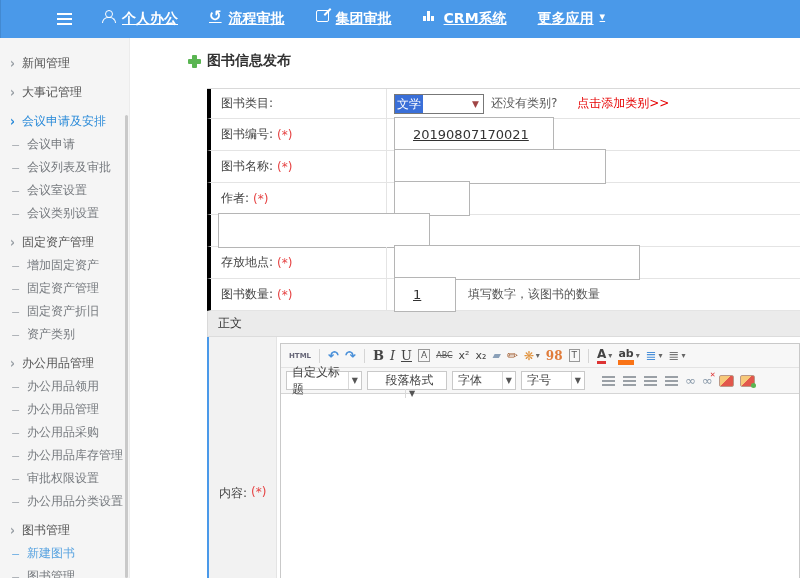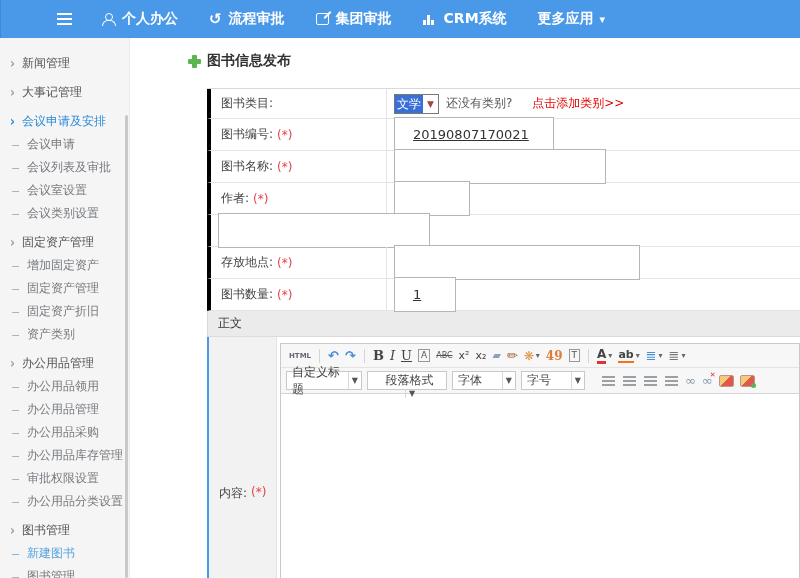--- a/index.html
+++ b/index.html
@@ -5,21 +5,21 @@
   * { margin:0; padding:0; box-sizing:border-box; }
   html,body { width:800px; height:578px; overflow:hidden; font-family:"DejaVu Sans","Liberation Sans",sans-serif; background:#fff; }
 
   
   .header { position:absolute; left:0; top:0; width:800px; height:38px; background:#4a99e9; display:flex; align-items:center; }
   .logo { width:130px; padding-left:10px; color:#fff; font-size:14px; font-weight:bold; letter-spacing:0; }
   .hdr-sep { width:1px; height:38px; background:rgba(0,0,0,0.10); }
   .ico-menu-wrap { margin-left:53px; width:20px; display:flex; align-items:center; justify-content:center; cursor:pointer; }
   .ico-menu { width:15px; height:2px; background:#fff; box-shadow:0 -5px 0 #fff, 0 5px 0 #fff; }
   .top-nav { display:flex; align-items:center; margin-left:28px; }
-  .top-nav-item { display:flex; align-items:center; color:#fff; font-size:14px; font-weight:bold; margin-right:31px; cursor:pointer; }
+  .top-nav-item { display:flex; align-items:flex-start; color:#fff; font-size:14px; font-weight:bold; margin-right:31px; cursor:pointer;text-decoration:underline; }
   .top-nav-item .nico { margin-right:7px; display:inline-flex; align-items:center; justify-content:center; }
   .ico-person { position:relative; width:13px; height:13px; }
   .ico-person::before { content:""; position:absolute; left:3px; top:0; width:6px; height:6px; border:1.5px solid #fff; border-radius:50%; }
   .ico-person::after { content:""; position:absolute; left:0; bottom:0; width:12px; height:5px; border:1.5px solid #fff; border-bottom:none; border-radius:6px 6px 0 0; }
   .ico-history { color:#fff; font-size:15px; line-height:13px; }
   .ico-compose { position:relative; width:13px; height:12px; border:1.5px solid #fff; border-radius:2px; }
   .ico-compose::after { content:""; position:absolute; right:-4px; top:0px; width:9px; height:2px; background:#fff; transform:rotate(-45deg); }
   .ico-chart { position:relative; width:14px; height:11px; }
   .ico-chart::before { content:""; position:absolute; bottom:0; left:0; width:3px; height:5px; background:#fff; box-shadow:8px 0 0 0 #fff; }
   .ico-chart::after { content:""; position:absolute; bottom:0; left:4px; width:3px; height:10px; background:#fff; }
@@ -46,21 +46,21 @@
 
   
   .form-table { position:absolute; left:77px; top:50px; width:593px; border-top:1px solid #d9d9d9; }
   .frow { display:flex; border-bottom:1px solid #e4e4e4; border-left:4px solid #000000; background:#fff; }
   .frow .lcell { width:176px; display:flex; align-items:center; padding-left:10px; font-size:12px; color:#444; border-right:1px solid #e4e4e4; }
   .frow .fcell { flex:1; display:flex; align-items:center; padding-left:7px; }
   .req { color:#e64444; margin-left:4px; font-size:12px; }
   .frow input { border:1px solid #b5b5b5; height:35px; padding:1px 18px; font-size:13px; color:#333; font-family:"DejaVu Sans","Liberation Sans",sans-serif; background:#fff;text-decoration:underline; }
   .h30 { height:30px; } .h32 { height:32px; }
 
-  .select-box { display:inline-flex; align-items:center; height:20px; border:1px solid #777; background:#fff; cursor:pointer; }
+  .select-box { display:inline-flex; align-items:center; height:20px; border:1px solid #777; background:#fff; cursor:pointer;gap:45px; }
   .sel-text { background:#3a6fd8; color:#fff; font-size:12px; padding:1px 2px; line-height:16px; }
   .sel-arrow { color:#a04545; font-size:9px; padding:0 4px; }
   .cat-hint { font-size:12px; color:#555; margin-left:7px; }
   .cat-link { font-size:12px; color:#e60000; margin-left:20px; cursor:pointer; text-decoration:none; }
   .qty-hint { font-size:12px; color:#555; margin-left:12px; }
 
   .section-row { height:26px; background:#ebebeb; border-left:1px solid #d9d9d9; border-bottom:1px solid #dcdcdc; display:flex; align-items:center; padding-left:10px; font-size:12px; color:#333; }
 
   .content-row { display:flex; height:260px; border-left:2px solid #4a99e9; background:#fff; }
   .content-row .lcell { width:175px; background:#f2f2f2; border-right:1px solid #e4e4e4; padding-left:10px; padding-top:148px; font-size:12px; color:#444; display:flex; align-items:flex-start; }
@@ -79,21 +79,21 @@
   .t-italic { font-style:italic; font-family:"DejaVu Serif","Liberation Serif",serif; }
   .t-underline { text-decoration:underline; font-family:"DejaVu Serif","Liberation Serif",serif; }
   .t-boxed { border:1px solid #999; font-size:9px; padding:0 2px; line-height:11px; color:#555; }
   .t-strike { font-size:8px; text-decoration:line-through; color:#555; }
   .t-script { font-size:11px; color:#444; }
   .t-eraser { color:#8aa0b8; font-size:11px; }
   .t-brush { color:#a05a2c; font-size:13px; }
   .t-orange { color:#e0913a; font-size:12px; }
   .t-quote { color:#e07b39; font-weight:bold; font-size:12px; font-family:"DejaVu Serif","Liberation Serif",serif; }
   .t-fontcolor { font-weight:bold; border-bottom:3px solid #d33; line-height:13px; font-size:12px; }
-  .t-highlight { font-weight:bold; border-bottom:2px solid #f97316; line-height:13px; font-size:11px; }
+  .t-highlight { font-weight:bold; border-bottom:5px solid #f97316; line-height:13px; font-size:11px; }
   .t-list-blue { color:#4a90d9; font-size:13px; }
   .t-list-gray { color:#777; font-size:13px; }
   .tbtn .mini-caret { font-size:8px; color:#666; margin-left:2px; }
   .tb-dd { display:inline-flex; align-items:center; justify-content:space-between; background:#fff; border:1px solid #c9c9c9; height:19px; font-size:12px; color:#444; margin-right:5px; padding-left:5px; cursor:pointer; }
   .tb-dd .dd-arrow { border-left:1px solid #d9d9d9; height:100%; display:inline-flex; align-items:center; padding:0 3px; font-size:8px; color:#555; margin-left:4px; }
   .bars { width:13px; height:10px; background:repeating-linear-gradient(to bottom,#9aa0a6 0 2px,transparent 2px 4px); margin:0 4px; cursor:pointer; }
   .t-link { color:#8a9aaa; font-size:13px; margin:0 3px; cursor:pointer; }
   .t-unlink { color:#8a9aaa; font-size:13px; margin:0 3px; position:relative; cursor:pointer; }
   .t-unlink::after { content:"✕"; position:absolute; right:-3px; top:-2px; font-size:7px; color:#d33; }
   .img-ico { width:15px; height:12px; border:1px solid #b98; border-radius:2px; background:linear-gradient(135deg,#f7c97a 0 45%,#e2574c 45% 100%); margin:0 3px; position:relative; cursor:pointer; }
@@ -304,20 +304,21 @@
       </div>
     </div>
 
     <div class="frow h32">
       <div class="lcell">
         <span>图书数量:</span>
         <span class="req">(*)</span>
       </div>
       <div class="fcell">
         <input style="width: 62px;" value="1">
+        <span class="qty-hint">填写数字，该图书的数量</span>
       </div>
     </div>
 
     <div class="section-row">
       <span>正文</span>
     </div>
 
     <div class="content-row">
       <div class="lcell">
         <span>内容:</span>
@@ -362,21 +363,21 @@
                 <span class="t-eraser">▰</span>
               </span>
               <span class="tbtn">
                 <span class="t-brush">✏</span>
               </span>
               <span class="tbtn">
                 <span class="t-orange">❋</span>
                 <span class="mini-caret">▾</span>
               </span>
               <span class="tbtn">
-                <span class="t-quote">49</span>
+                <span class="t-quote">98</span>
               </span>
               <span class="tbtn">
                 <span class="t-boxed">T</span>
               </span>
               <span class="tsep"></span>
               <span class="tbtn">
                 <span class="t-fontcolor">A</span>
                 <span class="mini-caret">▾</span>
               </span>
               <span class="tbtn">

